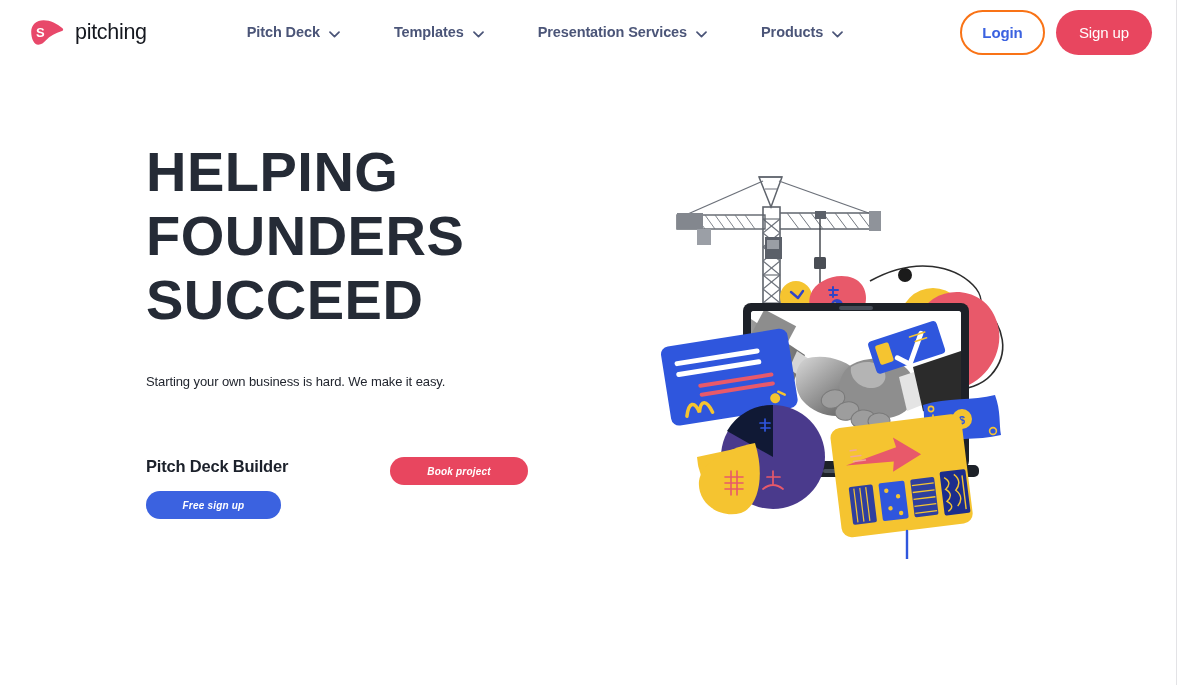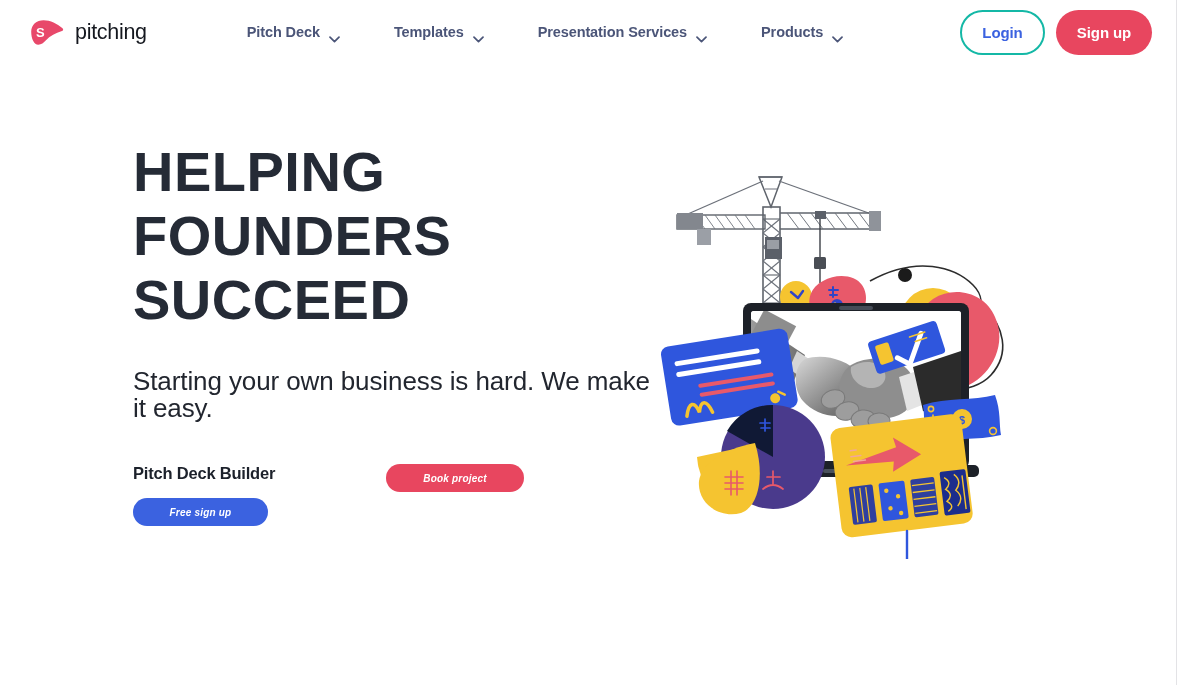--- a/index.html
+++ b/index.html
@@ -76,21 +76,21 @@
 
   nav.main-nav {
     display: flex;
     align-items: center;
     margin-left: 100px;
     gap: 0;
   }
 
   .nav-item {
     display: flex;
-    align-items: center;
+    align-items: flex-start;
     gap: 9px;
     padding: 8px 0;
     margin-right: 54px;
     cursor: pointer;
     white-space: nowrap;
   }
   .nav-item:last-child { margin-right: 0; }
 
   .nav-label {
     font-size: 14.5px;
@@ -121,80 +121,80 @@
     display: inline-flex;
     align-items: center;
     justify-content: center;
     white-space: nowrap;
   }
 
   .btn-login {
     width: 85px;
     height: 45px;
     border-radius: 999px;
-    border: 2px solid #14b8a6;
+    border: 2px solid #f97316;
     background: #ffffff;
     color: #3b62e0;
     font-size: 15px;
     font-weight: 700;
     letter-spacing: -0.1px;
   }
 
   .btn-signup {
     width: 96px;
     height: 45px;
     border-radius: 999px;
     background: #e8465f;
     color: #ffffff;
     font-size: 15px;
-    font-weight: 700;
+    font-weight: 400;
     letter-spacing: -0.1px;
   }
 
   
   .hero {
     position: absolute;
     top: 64px;
     left: 0;
     width: 1176px;
     height: 500px;
   }
 
   .hero-copy {
     position: absolute;
-    left: 133px;
+    left: 146px;
     top: 76px;
     width: 520px;
   }
 
   h1.hero-title {
     font-size: 56px;
     line-height: 64px;
     font-weight: 700;
     letter-spacing: 0.5px;
     color: #252b36;
     text-transform: uppercase;
     margin: 0;
   }
   h1.hero-title .ln { display: block; }
 
   .hero-sub {
     margin-top: 36px;
-    font-size: 26px;
+    font-size: 13px;
     line-height: 27px;
     color: #22262f;
     font-weight: 400;
     letter-spacing: -0.1px;
   }
 
   .cta-row {
-    margin-top: 42px;
+    margin-top: 62px;
     display: flex;
     align-items: flex-start;
-    gap: 17px;
+    gap: 8px;
   }
 
   .cta-col { display: flex; flex-direction: column; }
   .cta-col.col-a { width: 236px; }
 
   .cta-label {
     font-size: 16.5px;
     font-weight: 700;
     color: #1c212b;
     letter-spacing: -0.2px;

